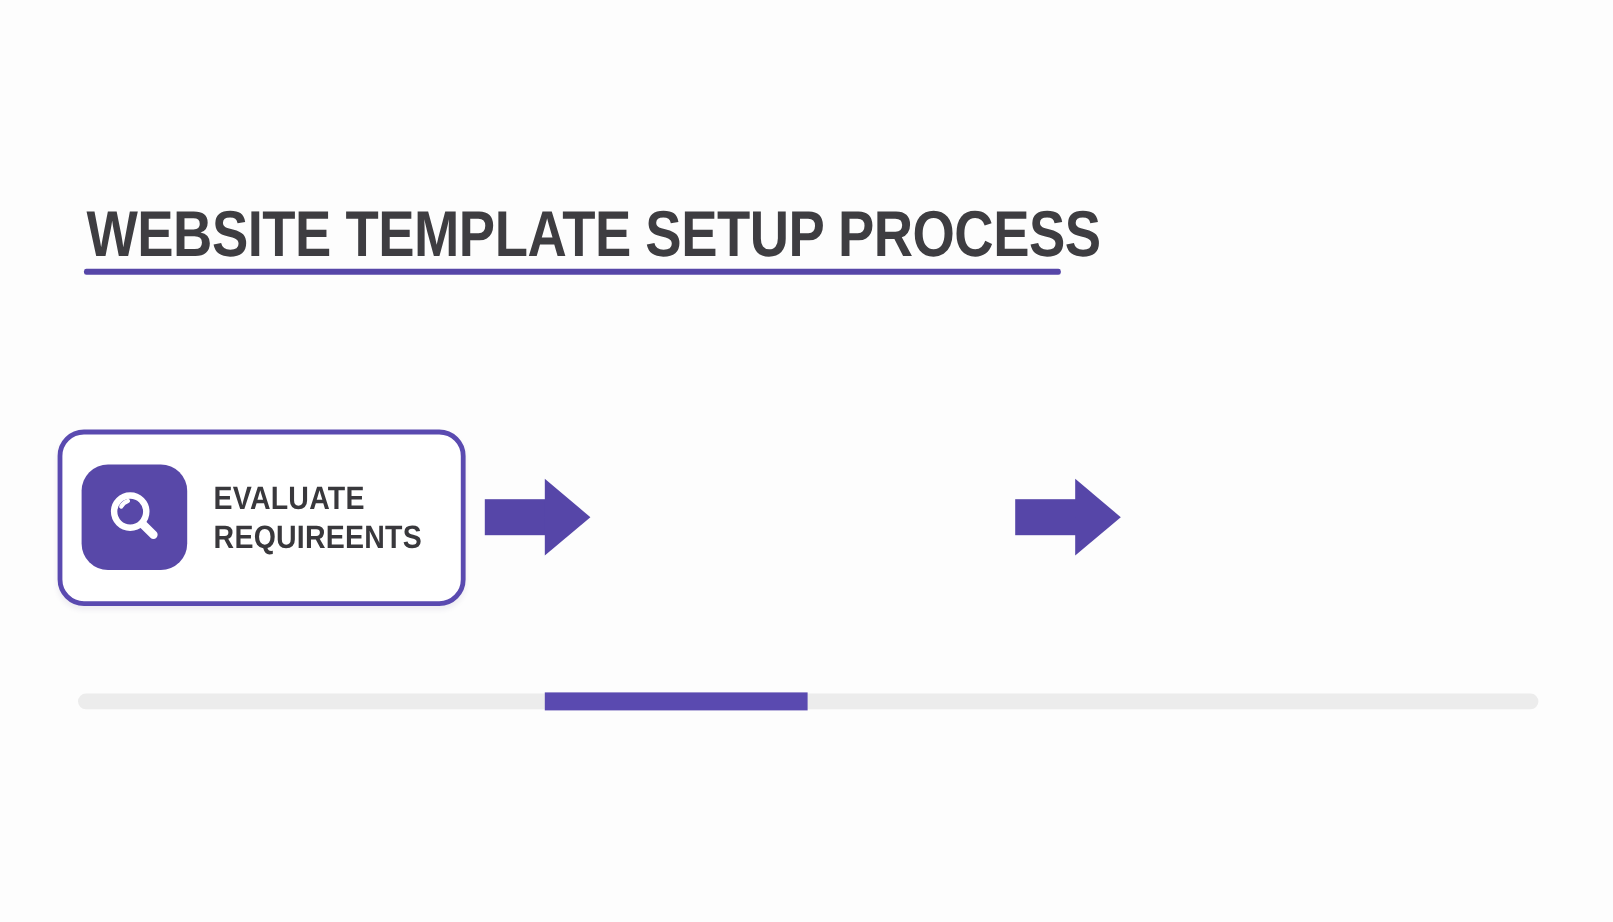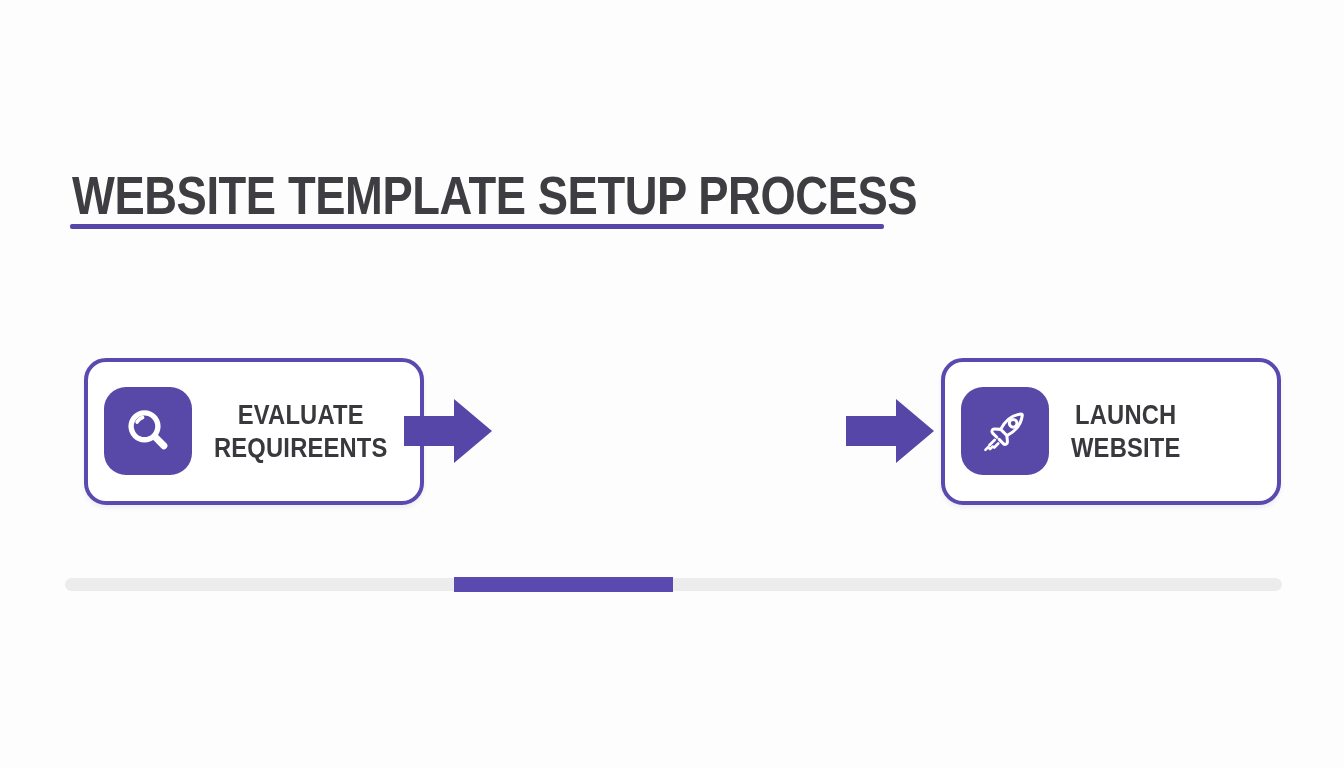--- a/index.html
+++ b/index.html
@@ -11,42 +11,42 @@
     --track:#ececec;
     --background:#fdfdfd;
     --card-border:#5a4ab0;
   }
   *{margin:0;padding:0;box-sizing:border-box;}
   html,body{width:1344px;height:768px;overflow:hidden;}
   body{
     background:var(--background);
     font-family:"Liberation Sans", sans-serif;
   }
-  .stage{position:relative;width:1284px;height:768px;background:var(--background);text-align:center;}
+  .stage{position:relative;width:1284px;height:768px;background:var(--background);}
 
   
   .title{
     position:absolute;left:72px;top:168px;
     font-weight:700;font-size:54px;line-height:54px;
     letter-spacing:-0.5px;white-space:nowrap;
     color:var(--title-text);
     transform:scaleX(0.84);transform-origin:left top;
   }
   .title-underline{
     position:absolute;left:70px;top:224px;width:814px;height:5px;
     background:var(--accent);border-radius:2px;
   }
 
   
   .card{
     position:absolute;top:358px;height:147px;width:340px;
     background:#ffffff;border:4px solid var(--card-border);border-radius:22px;
     box-shadow:0 3px 4px rgba(60,50,110,0.08);
   }
-  .card.c1{left:84px;}
+  .card.c1{left:48px;}
   .card.c2{left:506px;}
   .card.c3{left:941px;}
   .icon-tile{
     position:absolute;left:16px;top:25px;width:88px;height:88px;
     background:var(--icon-bg);border-radius:22px;
     display:flex;align-items:center;justify-content:center;
   }
   .icon-tile svg{width:56px;height:56px;display:block;}
   .card-label{
     position:absolute;left:126px;top:50%;
@@ -108,37 +108,18 @@
     <div class="shaft"></div>
     <div class="head"></div>
   </div>
 
 
   <div class="arrow a2">
     <div class="shaft"></div>
     <div class="head"></div>
   </div>
 
-  <div class="card c3">
-    <div class="icon-tile">
-      <span>
-        <svg viewBox="0 0 48 48" fill="none" stroke="#ffffff" stroke-linecap="round" stroke-linejoin="round">
-          <path d="M37.6 9.4 C 30 10.3 24.3 14.6 20.3 22.6 L 25.6 27.9 C 33.6 23.9 37.8 18.2 38.8 10.7 C 38.9 9.9 38.4 9.3 37.6 9.4 Z" stroke-width="2.6"></path>
-          <circle cx="31" cy="17.4" r="3.3" stroke-width="2.6"></circle>
-          <path d="M20.3 22.6 L 15 22.2 C 13.1 22.1 12 24.4 13.4 25.8 L 17 29.4" stroke-width="2.6"></path>
-          <path d="M25.6 27.9 L 26.1 33.2 C 26.3 35.1 24 36.2 22.6 34.8 L 19 31.2" stroke-width="2.6"></path>
-          <path d="M15.2 31.6 L 10.6 36.2" stroke-width="2.4"></path>
-          <path d="M18.2 34.8 L 14.8 38.2" stroke-width="2.4"></path>
-          <path d="M7.2 40.2 l 2.3 -2.3 l 1.7 1.7 l 2.3 -2.3" stroke-width="2.2"></path>
-        </svg>
-      </span>
-    </div>
-    <div class="card-label">
-      <div>LAUNCH</div>
-      <div>WEBSITE</div>
-    </div>
-  </div>
 
   <div class="progress-track">
     <div class="progress-fill" style="left: 32%; width: 18%;"></div>
   </div>
 
 </div>
 
 </body></html>

